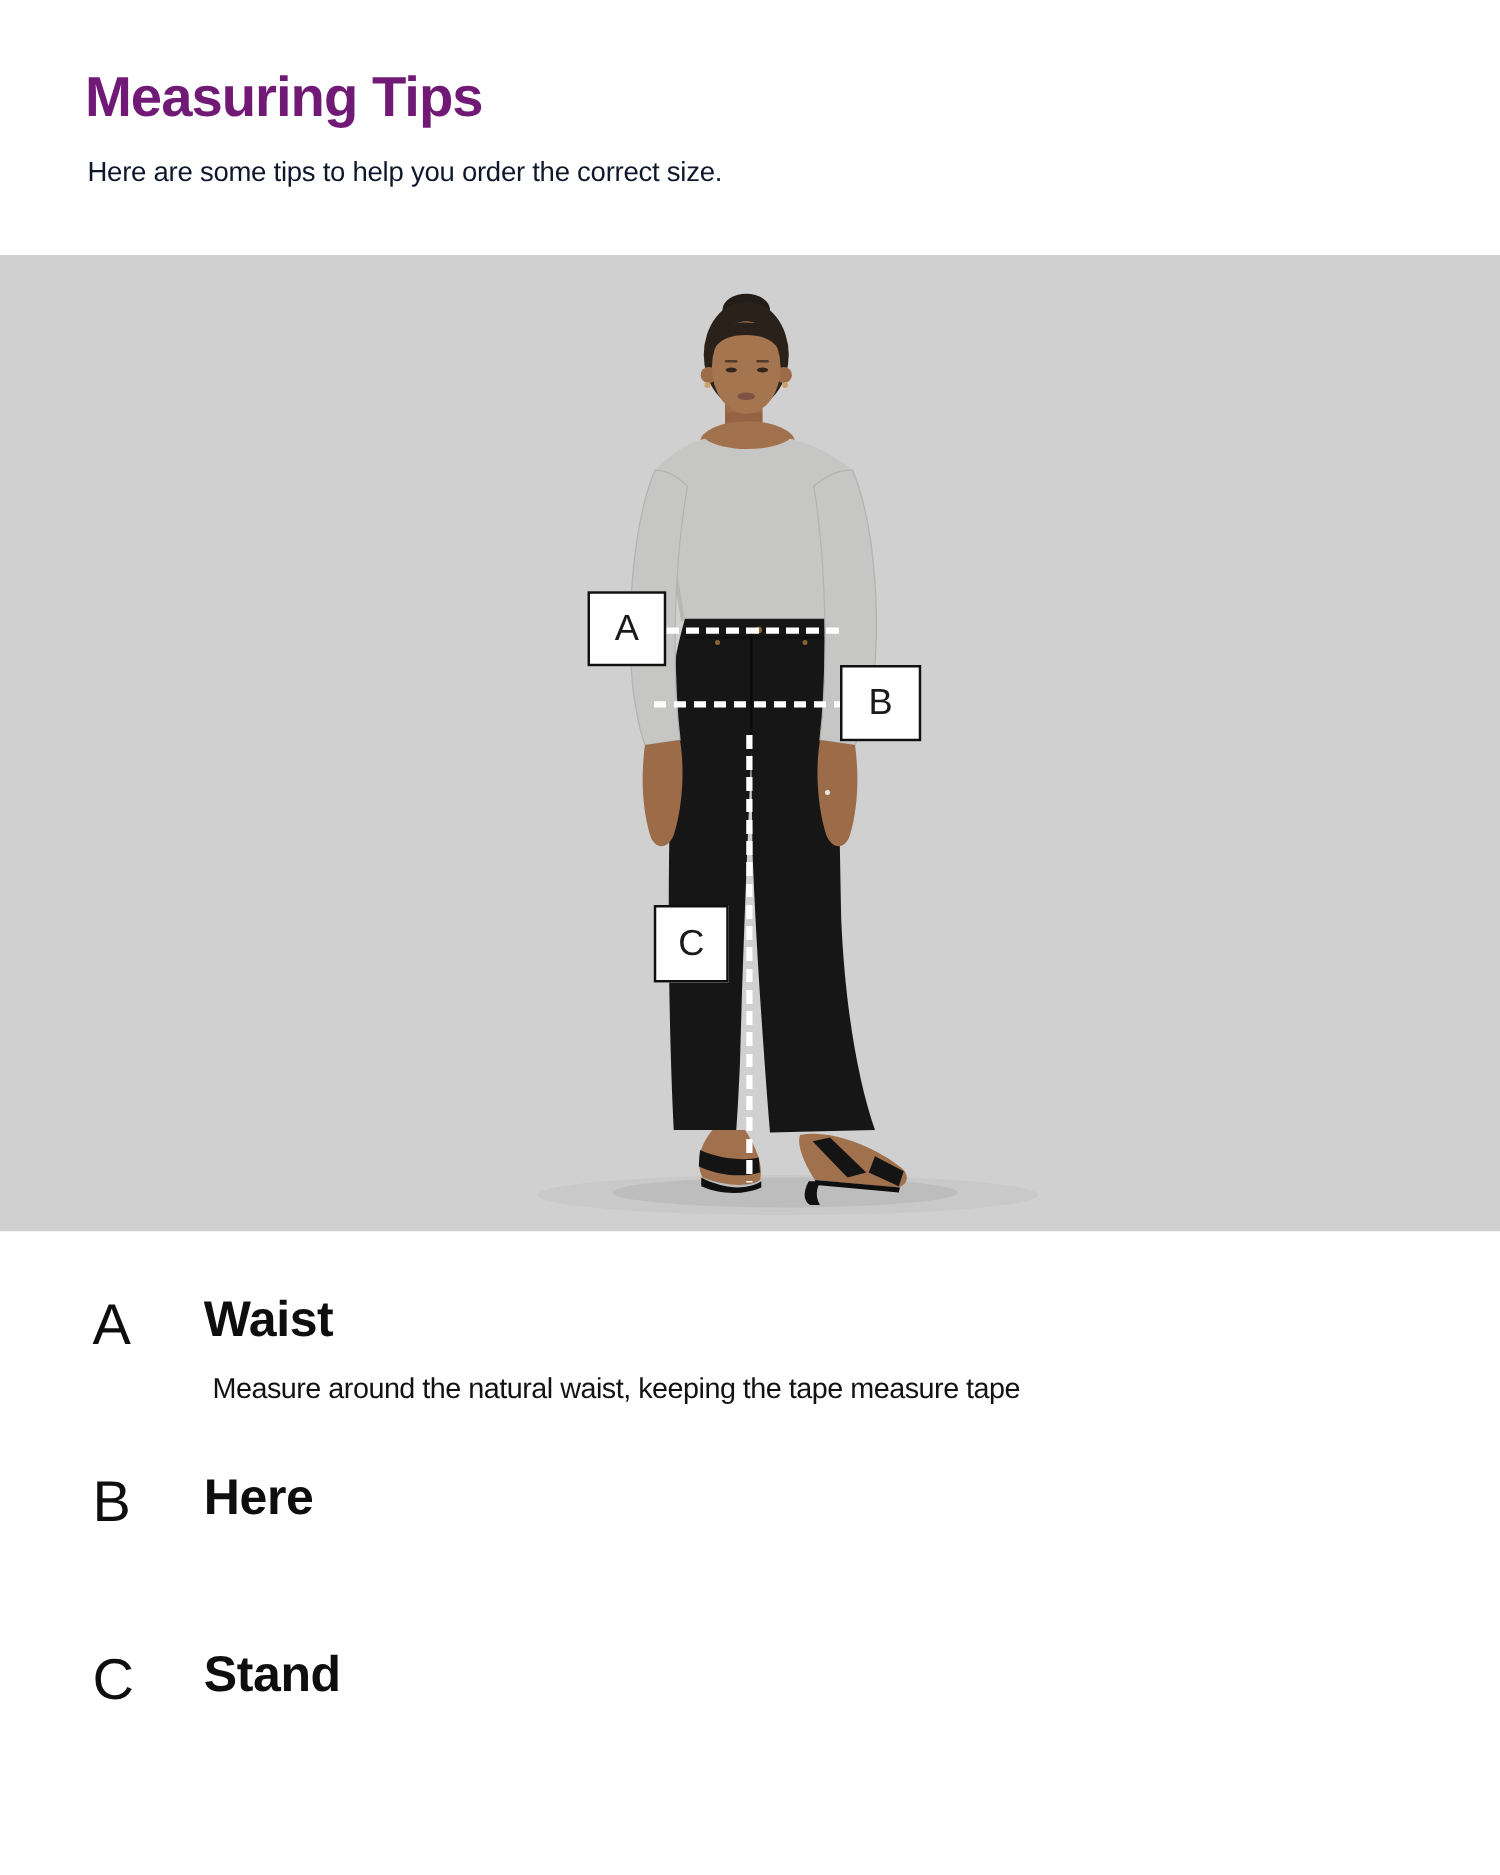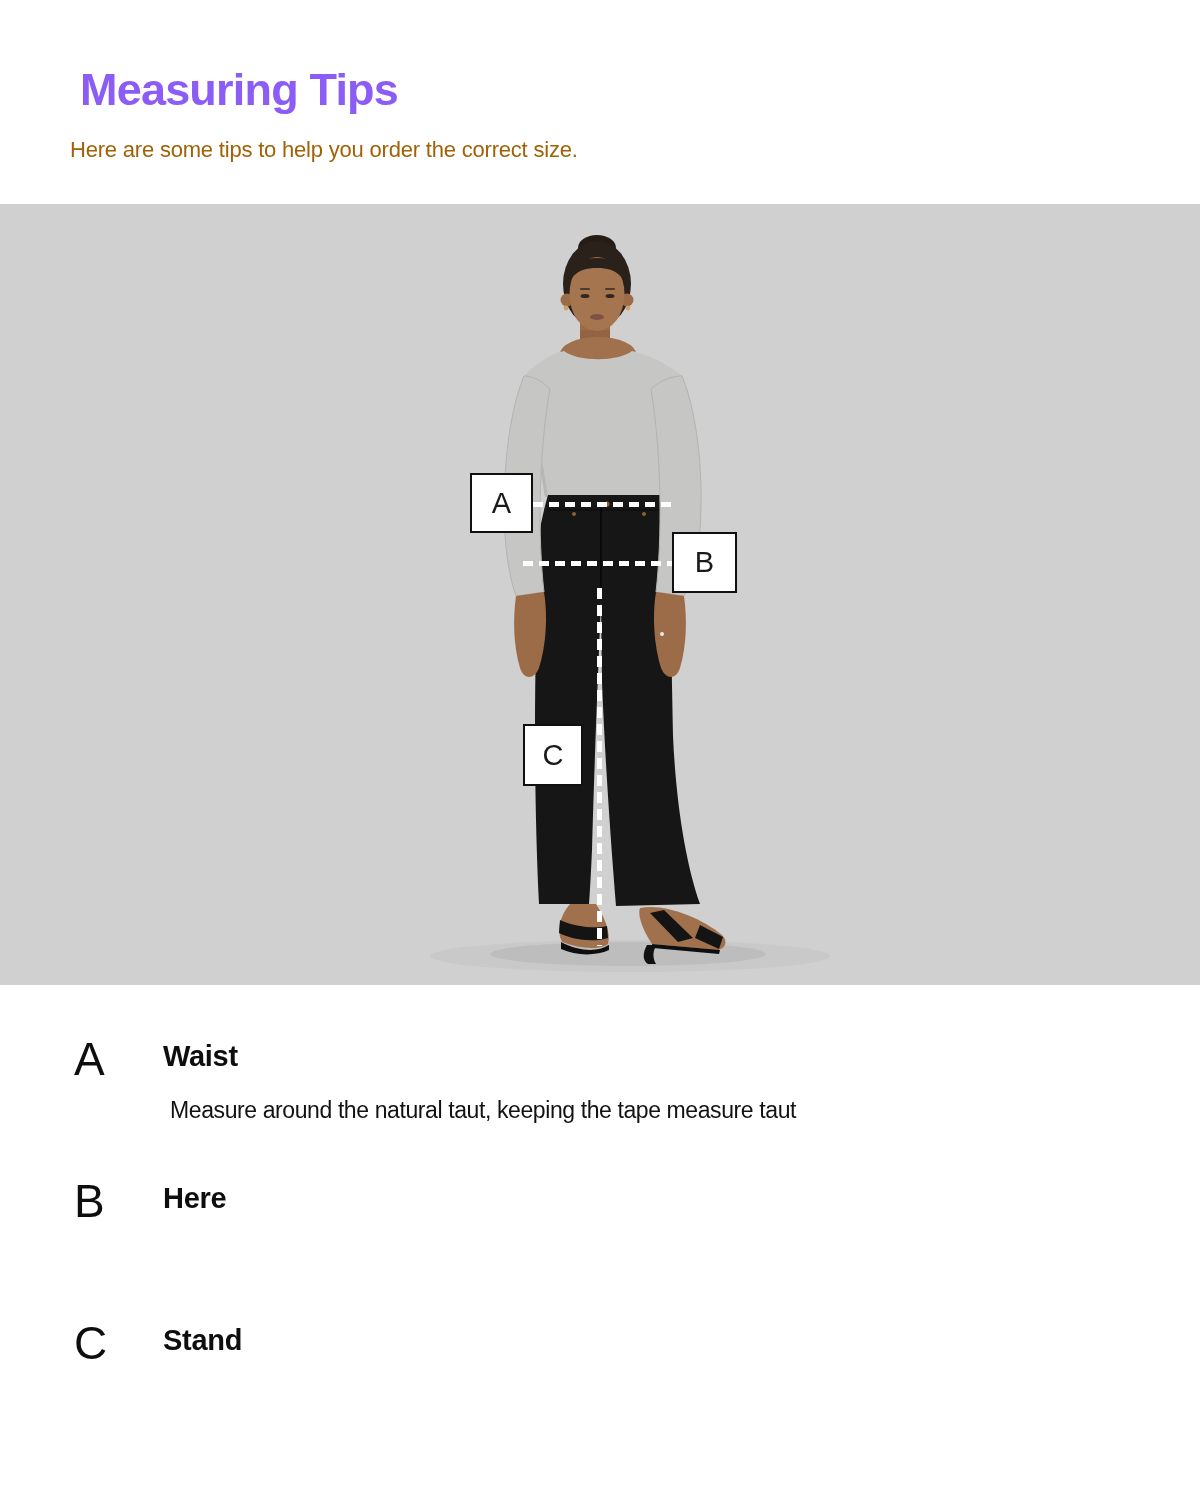--- a/index.html
+++ b/index.html
@@ -12,26 +12,26 @@
   html,body{margin:0;padding:0;}
   body{
     width:1200px;height:1500px;position:relative;background:#ffffff;
     font-family:"Liberation Sans","DejaVu Sans",sans-serif;color:var(--text);
     overflow:hidden;
   }
 
   
   .header{position:absolute;top:54px;left:68px;}
   .page-title{
-    margin:12px;font-size:45px;line-height:48px;font-weight:600;
-    letter-spacing:-0.8px;color:#8b5cf6;
+    margin:0;font-size:45px;line-height:48px;font-weight:600;
+    letter-spacing:-0.8px;color:#701a75;
   }
   .page-subtitle{
     margin:22px 0 0 2px;font-size:22px;line-height:28px;font-weight:400;
-    letter-spacing:-0.2px;color:#a16207;
+    letter-spacing:-0.2px;color:#0f172a;
   }
 
   
   .hero{
     position:absolute;top:204px;left:0;width:1200px;height:781px;
     background:var(--hero-background);overflow:hidden;
   }
   .hero svg{position:absolute;top:0;left:0;display:block;}
 
   .measure-line{position:absolute;z-index:3;}
@@ -62,21 +62,21 @@
     position:absolute;left:68px;width:1090px;
     display:grid;grid-template-columns:95px auto;
   }
   .tip-a{top:1036px;}
   .tip-b{top:1178px;}
   .tip-c{top:1320px;}
   .tip-letter{
     font-size:46px;line-height:46px;font-weight:400;color:#0e0e0e;padding-left:6px;
   }
   .tip-heading{
-    margin:0;font-size:29px;line-height:40px;font-weight:600;
+    margin:0;font-size:40px;line-height:40px;font-weight:600;
     letter-spacing:-0.3px;color:#0e0e0e;
   }
   .tip-desc{
     margin:20px 0 0 0;font-size:23px;line-height:28px;font-weight:400;
     letter-spacing:-0.4px;color:#121212;
   }
   .tip-a .tip-desc,.tip-c .tip-desc{margin-left:7px;}
 </style>
 </head>
 <body>
@@ -187,21 +187,21 @@
   </div>
   <div class="marker marker-c">
     <span>C</span>
   </div>
 </div>
 
 <div class="tip tip-a">
   <div class="tip-letter">A</div>
   <div>
     <h3 class="tip-heading">Waist</h3>
-    <p class="tip-desc">Measure around the natural taut, keeping the tape measure taut</p>
+    <p class="tip-desc">Measure around the natural waist, keeping the tape measure tape</p>
   </div>
 </div>
 
 <div class="tip tip-b">
   <div class="tip-letter">B</div>
   <div>
     <h3 class="tip-heading">Here</h3>
   </div>
 </div>
 

